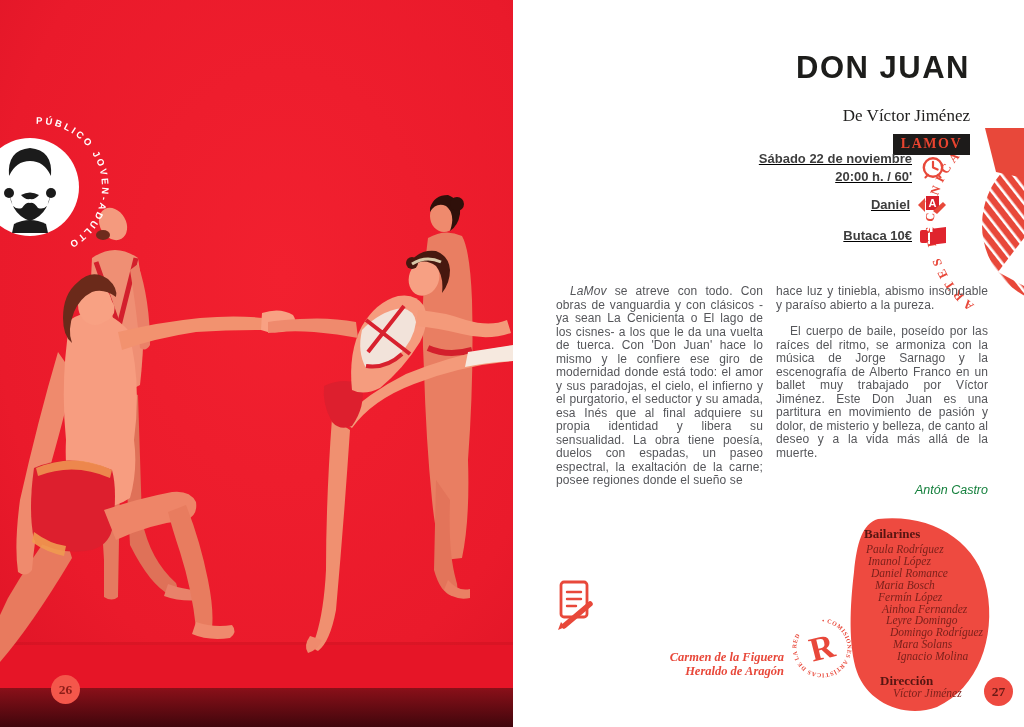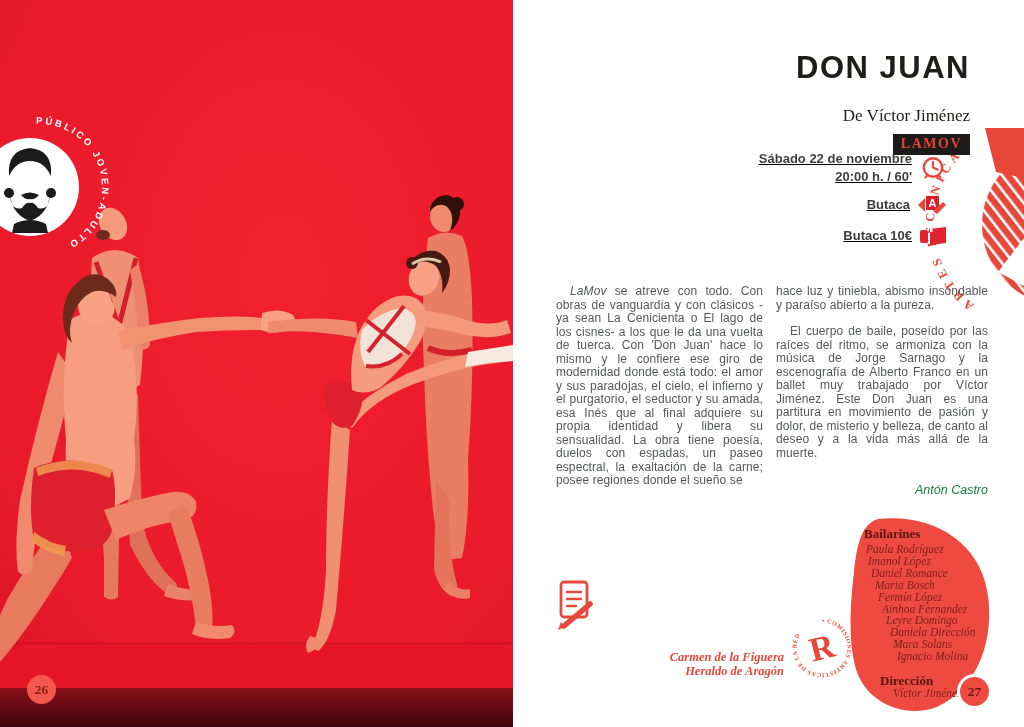--- a/index.html
+++ b/index.html
@@ -46,21 +46,21 @@
   .names span:nth-child(3){padding-left:7px}.names span:nth-child(4){padding-left:11px}
   .names span:nth-child(5){padding-left:14px}.names span:nth-child(6){padding-left:18px}
   .names span:nth-child(7){padding-left:22px}.names span:nth-child(8){padding-left:26px}
   .names span:nth-child(9){padding-left:29px}.names span:nth-child(10){padding-left:33px}
   .direction{margin-top:11px;padding-left:16px;}
   .director{padding-left:13px;font-style:italic;font-size:11.5px;line-height:12px;color:#7d211b;}
 
   
   .page-num{position:absolute;width:29px;height:29px;border-radius:50%;
             display:flex;align-items:center;justify-content:center;
-            font:700 13.5px "Liberation Serif",serif;}
+            font:700 13.5px "Liberation Serif",serif;margin-left:24px;}
   .pn-left{left:27px;top:675px;background:#f4574b;color:#8c1d18;}
   .pn-right{left:960px;top:677px;background:#ee4a40;color:#6b1a15;box-shadow:0 0 0 3px #fff;}
 </style>
 </head>
 <body>
 
 <div class="spread">
 
   <svg class="abs" style="left:0;top:0;" width="513" height="727" viewBox="0 0 513 727">
     <defs>
@@ -188,21 +188,21 @@
         <div>Sábado 22 de noviembre</div>
         <div>20:00 h. / 60'</div>
       </div>
       <svg width="26" height="26" viewBox="0 0 26 26">
         <circle cx="13" cy="12.5" r="9.2" fill="none" stroke="#e8483a" stroke-width="2.4"></circle>
         <path d="M13 12.5 L13 6.8 M13 12.5 L17.6 14.6" stroke="#e8483a" stroke-width="2.2" stroke-linecap="round" fill="none"></path>
         <path d="M5.4 22.5 L8 19.8 M20.6 22.5 L18 19.8" stroke="#e8483a" stroke-width="2" stroke-linecap="round"></path>
       </svg>
     </div>
     <div class="event-row">
-      <div class="event-text">Butaca</div>
+      <div class="event-text">Daniel</div>
       <svg width="28" height="22" viewBox="0 0 28 22">
         <polygon points="0,11 7,4 7,18" fill="#e8483a"></polygon>
         <rect x="8" y="2" width="13" height="14" fill="#d8202c"></rect>
         <text x="14.5" y="13" font-family="Liberation Sans, sans-serif" font-size="11" font-weight="700" fill="#ffffff" text-anchor="middle">A</text>
         <polygon points="15,17 25,8 28,11 19,20" fill="#e8483a"></polygon>
       </svg>
     </div>
     <div class="event-row">
       <div class="event-text">Butaca 10€</div>
       <svg width="26" height="22" viewBox="0 0 26 22">
@@ -249,21 +249,21 @@
   <div class="credits">
     <div class="c-title">Bailarines</div>
     <div class="names">
       <span>Paula Rodríguez</span>
       <span>Imanol López</span>
       <span>Daniel Romance</span>
       <span>Maria Bosch</span>
       <span>Fermín López</span>
       <span>Ainhoa Fernandez</span>
       <span>Leyre Domingo</span>
-      <span>Daniela Dirección</span>
+      <span>Domingo Rodríguez</span>
       <span>Mara Solans</span>
       <span>Ignacio Molina</span>
     </div>
     <div class="direction">
       <div class="c-title">Dirección</div>
       <div class="director">Víctor Jiménez</div>
     </div>
   </div>
 
   <div class="page-num pn-right">

